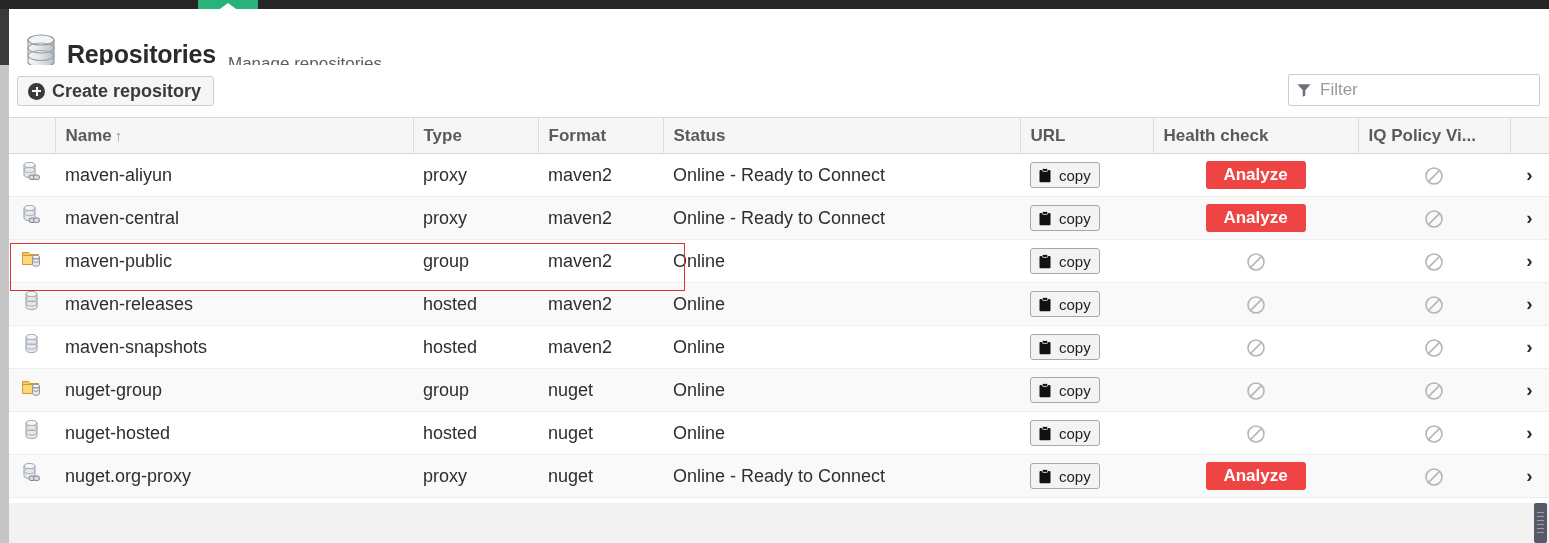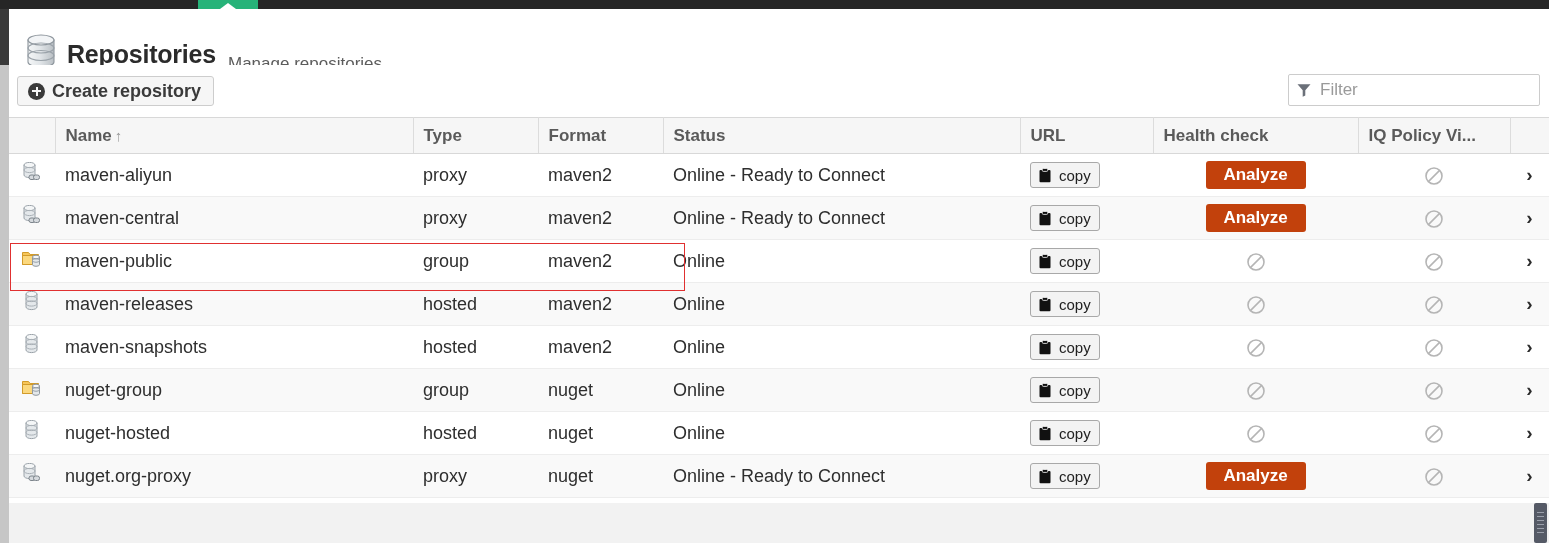--- a/index.html
+++ b/index.html
@@ -149,21 +149,21 @@
     height: 26px; padding: 0 8px;
     background: #f3f3f3; border: 1px solid #a8a8a8; border-radius: 3px;
     font-size: 15px; color: #222; cursor: pointer;
   }
   .clip-icon { width: 12px; height: 15px; flex: 0 0 auto; }
 
   
   .analyze-btn {
     display: inline-block;
     min-width: 100px; height: 28px; line-height: 28px;
-    background: #c2410c; border: 0; border-radius: 3px;
+    background: #ef4444; border: 0; border-radius: 3px;
     color: #ffffff; font-size: 17px; font-weight: bold;
     padding: 0 12px; cursor: pointer;
   }
 
   .no-icon { display: inline-block; width: 20px; height: 20px; vertical-align: middle; }
   .chev { font-size: 19px; color: #2b2b2b; font-weight: bold; cursor: pointer; }
 
   
   .row-highlight {
     position: absolute; left: 10px; top: 243px;

